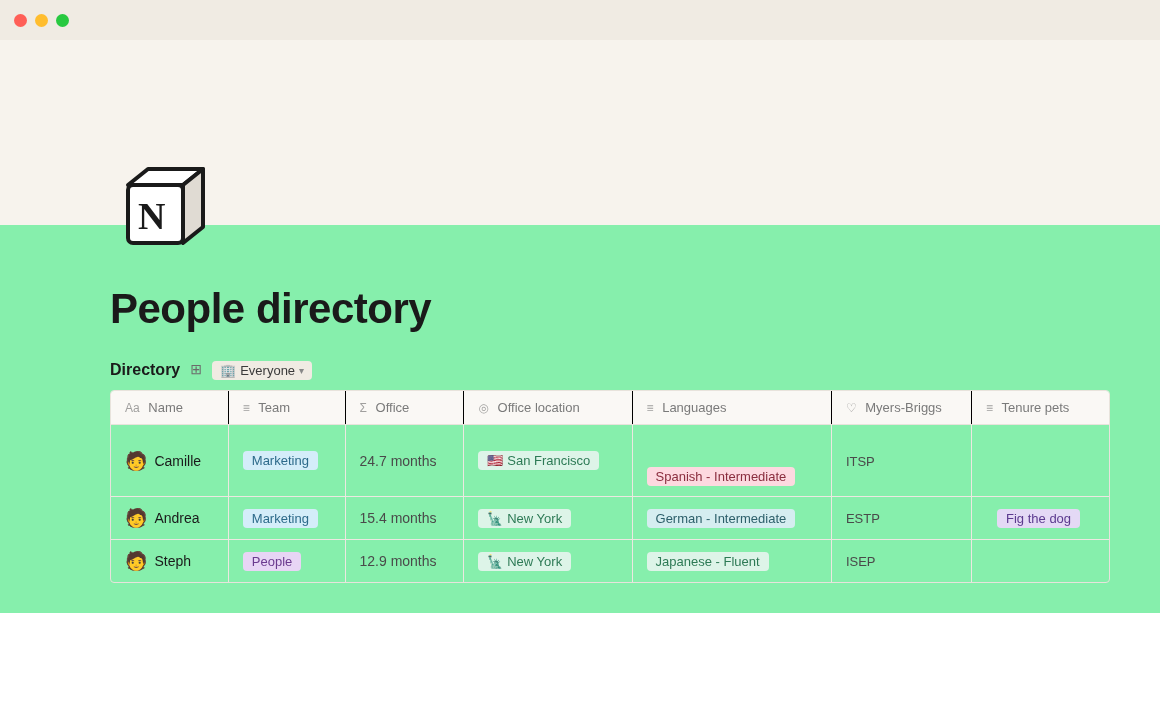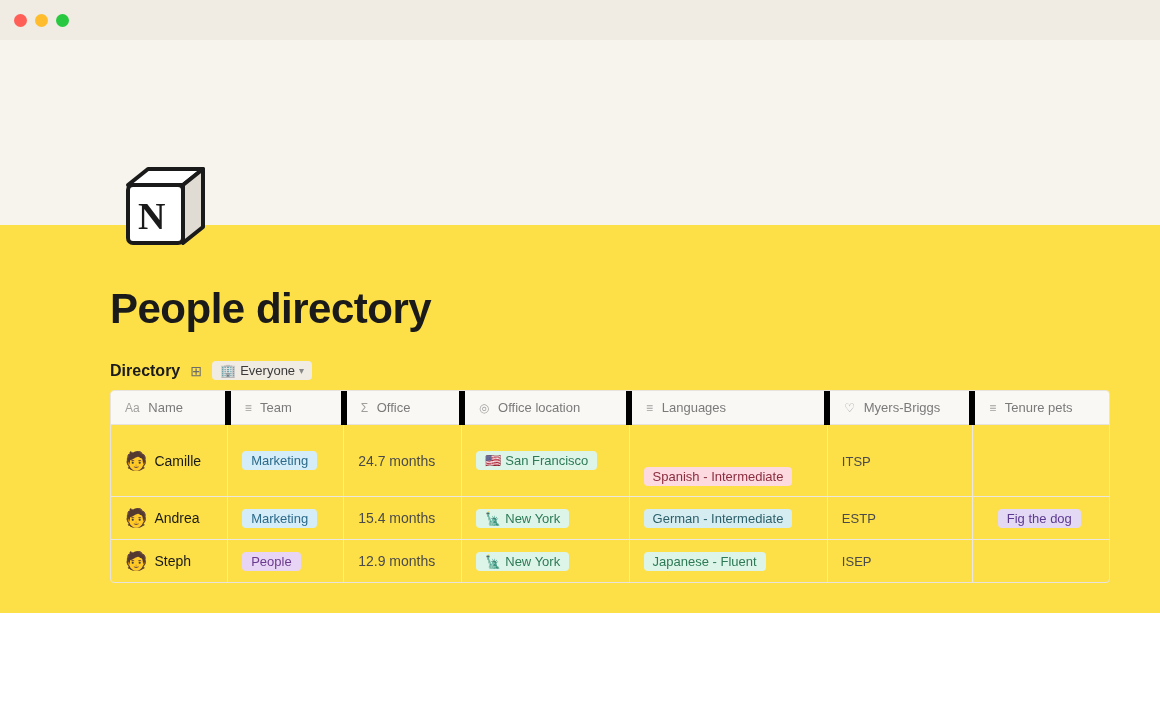--- a/index.html
+++ b/index.html
@@ -42,35 +42,34 @@
     
     .notion-icon {
       width: 100px;
       height: 100px;
       margin-bottom: -30px;
     }
 
     
     .page-content {
       padding: 60px 50px 30px 110px;
-      background: #fde047;
+      background: #86efac;
     }
 
     .page-title {
       font-size: 42px;
       font-weight: 800;
       color: #1a1a1a;
       margin-bottom: 28px;
       letter-spacing: -0.5px;
     }
 
     
     .directory-header {
       display: flex;
-      align-items: center;
       gap: 10px;
       margin-bottom: 10px;
     }
 
     .directory-label {
       font-size: 16px;
       font-weight: 700;
       color: #1a1a1a;
     }
 
@@ -114,21 +113,21 @@
       background: #faf8f5;
     }
 
     thead th {
       text-align: left;
       padding: 9px 14px;
       font-weight: 500;
       color: #7a7a7a;
       font-size: 13px;
       border-bottom: 1px solid #e8e3dc;
-      border-right: 6px solid #000000;
+      border-right: 1px solid #000000;
       white-space: nowrap;
     }
 
     thead th:last-child { border-right: none; }
 
     thead th .col-icon {
       margin-right: 5px;
       font-size: 12px;
       opacity: 0.7;
     }

